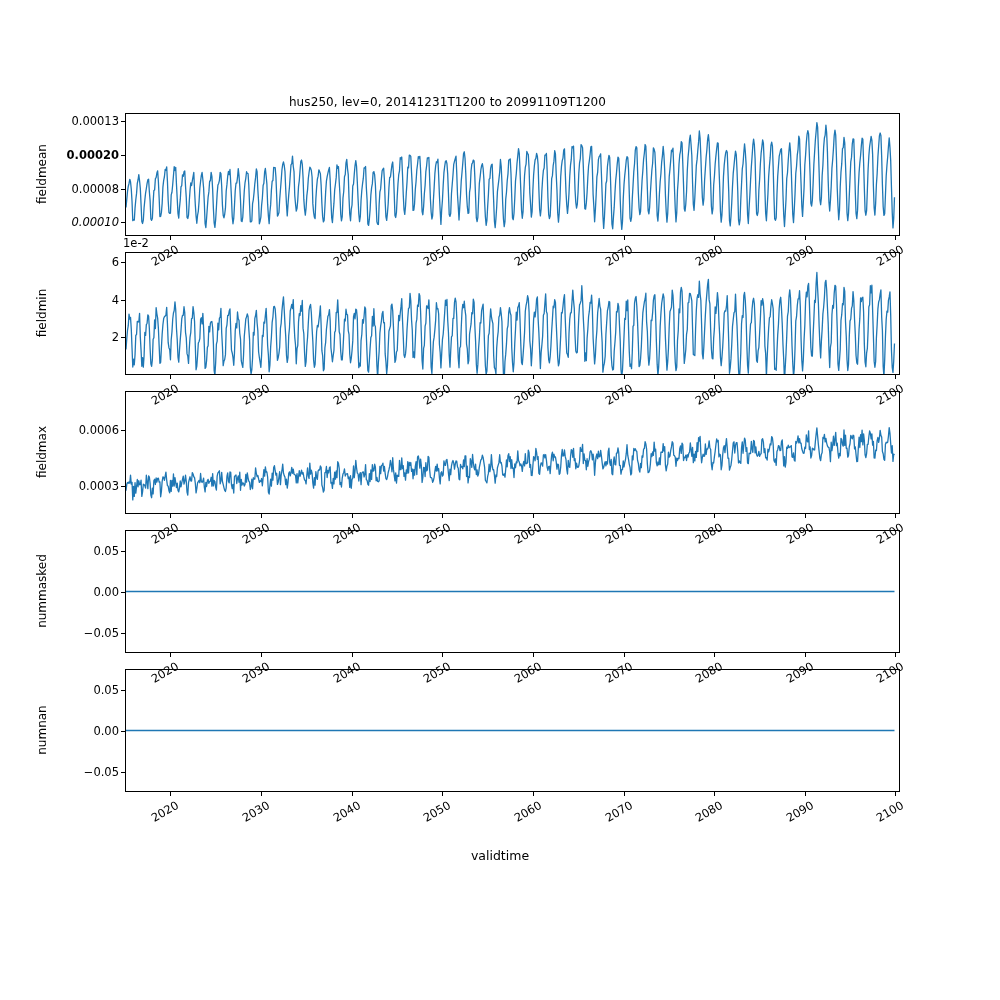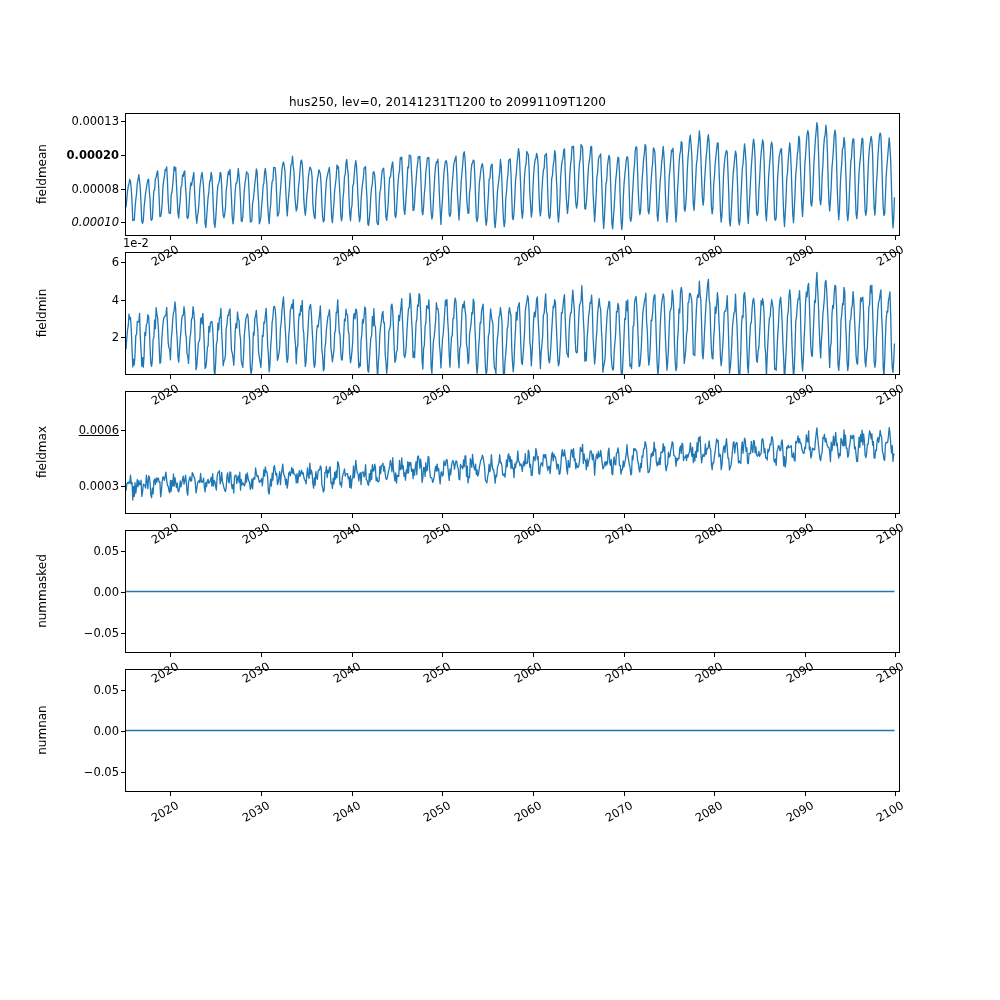--- a/index.html
+++ b/index.html
@@ -136,20 +136,21 @@
       </div>
       <div class="panel" style="left: 125px; top: 669px; width: 775px; height: 123px;">
         <div class="plotarea">
           <svg viewBox="0 0 775 123" preserveAspectRatio="none">
             <path d="M0.00 61.50 L770.47 61.50" fill="none" stroke="#1f77b4" stroke-width="1.3" stroke-linejoin="round" vector-effect="non-scaling-stroke"></path>
           </svg>
         </div>
       </div>
     </div>
 
+  <div class="xlabel" id="xlabel" style="top: 848px;">validtime</div>
 
 <div class="ylabel" style="width: 123px; left: -20.5px; top: 166.5px;">fieldmean</div>
     <div class="ytick" style="left: 53px; width: 66px; top: 215.484px; font-style: italic;">0.00010</div>
     <div class="ytickmark" style="left: 121px; top: 222.484px;"></div>
     <div class="ytick" style="left: 53px; width: 66px; top: 181.692px;">0.00008</div>
     <div class="ytickmark" style="left: 121px; top: 188.692px;"></div>
     <div class="ytick" style="left: 53px; width: 66px; top: 147.901px; font-weight: bold;">0.00020</div>
     <div class="ytickmark" style="left: 121px; top: 154.901px;"></div>
     <div class="ytick" style="left: 53px; width: 66px; top: 114.11px;">0.00013</div>
     <div class="ytickmark" style="left: 121px; top: 121.11px;"></div>
@@ -193,21 +194,21 @@
     <div class="xtick" style="left: 579.538px; width: 48px; top: 381px;">2070</div>
     <div class="xtickmark" style="left: 714.181px; top: 375px;"></div>
     <div class="xtick" style="left: 670.181px; width: 48px; top: 381px;">2080</div>
     <div class="xtickmark" style="left: 804.825px; top: 375px;"></div>
     <div class="xtick" style="left: 760.825px; width: 48px; top: 381px;">2090</div>
     <div class="xtickmark" style="left: 895.468px; top: 375px;"></div>
     <div class="xtick" style="left: 851.468px; width: 48px; top: 381px;">2100</div>
     <div class="ylabel" style="width: 123px; left: -20.5px; top: 444.5px;">fieldmax</div>
     <div class="ytick" style="left: 53px; width: 66px; top: 479.045px;">0.0003</div>
     <div class="ytickmark" style="left: 121px; top: 486.045px;"></div>
-    <div class="ytick" style="left: 53px; width: 66px; top: 423.136px; text-decoration: underline;">0.0006</div>
+    <div class="ytick" style="left: 53px; width: 66px; top: 423.136px;">0.0006</div>
     <div class="ytickmark" style="left: 121px; top: 430.136px;"></div>
     <div class="xtickmark" style="left: 170.322px; top: 514px;"></div>
     <div class="xtick" style="left: 126.322px; width: 48px; top: 520px;">2020</div>
     <div class="xtickmark" style="left: 260.965px; top: 514px;"></div>
     <div class="xtick" style="left: 216.965px; width: 48px; top: 520px;">2030</div>
     <div class="xtickmark" style="left: 351.608px; top: 514px;"></div>
     <div class="xtick" style="left: 307.608px; width: 48px; top: 520px;">2040</div>
     <div class="xtickmark" style="left: 442.251px; top: 514px;"></div>
     <div class="xtick" style="left: 398.251px; width: 48px; top: 520px;">2050</div>
     <div class="xtickmark" style="left: 532.895px; top: 514px;"></div>

